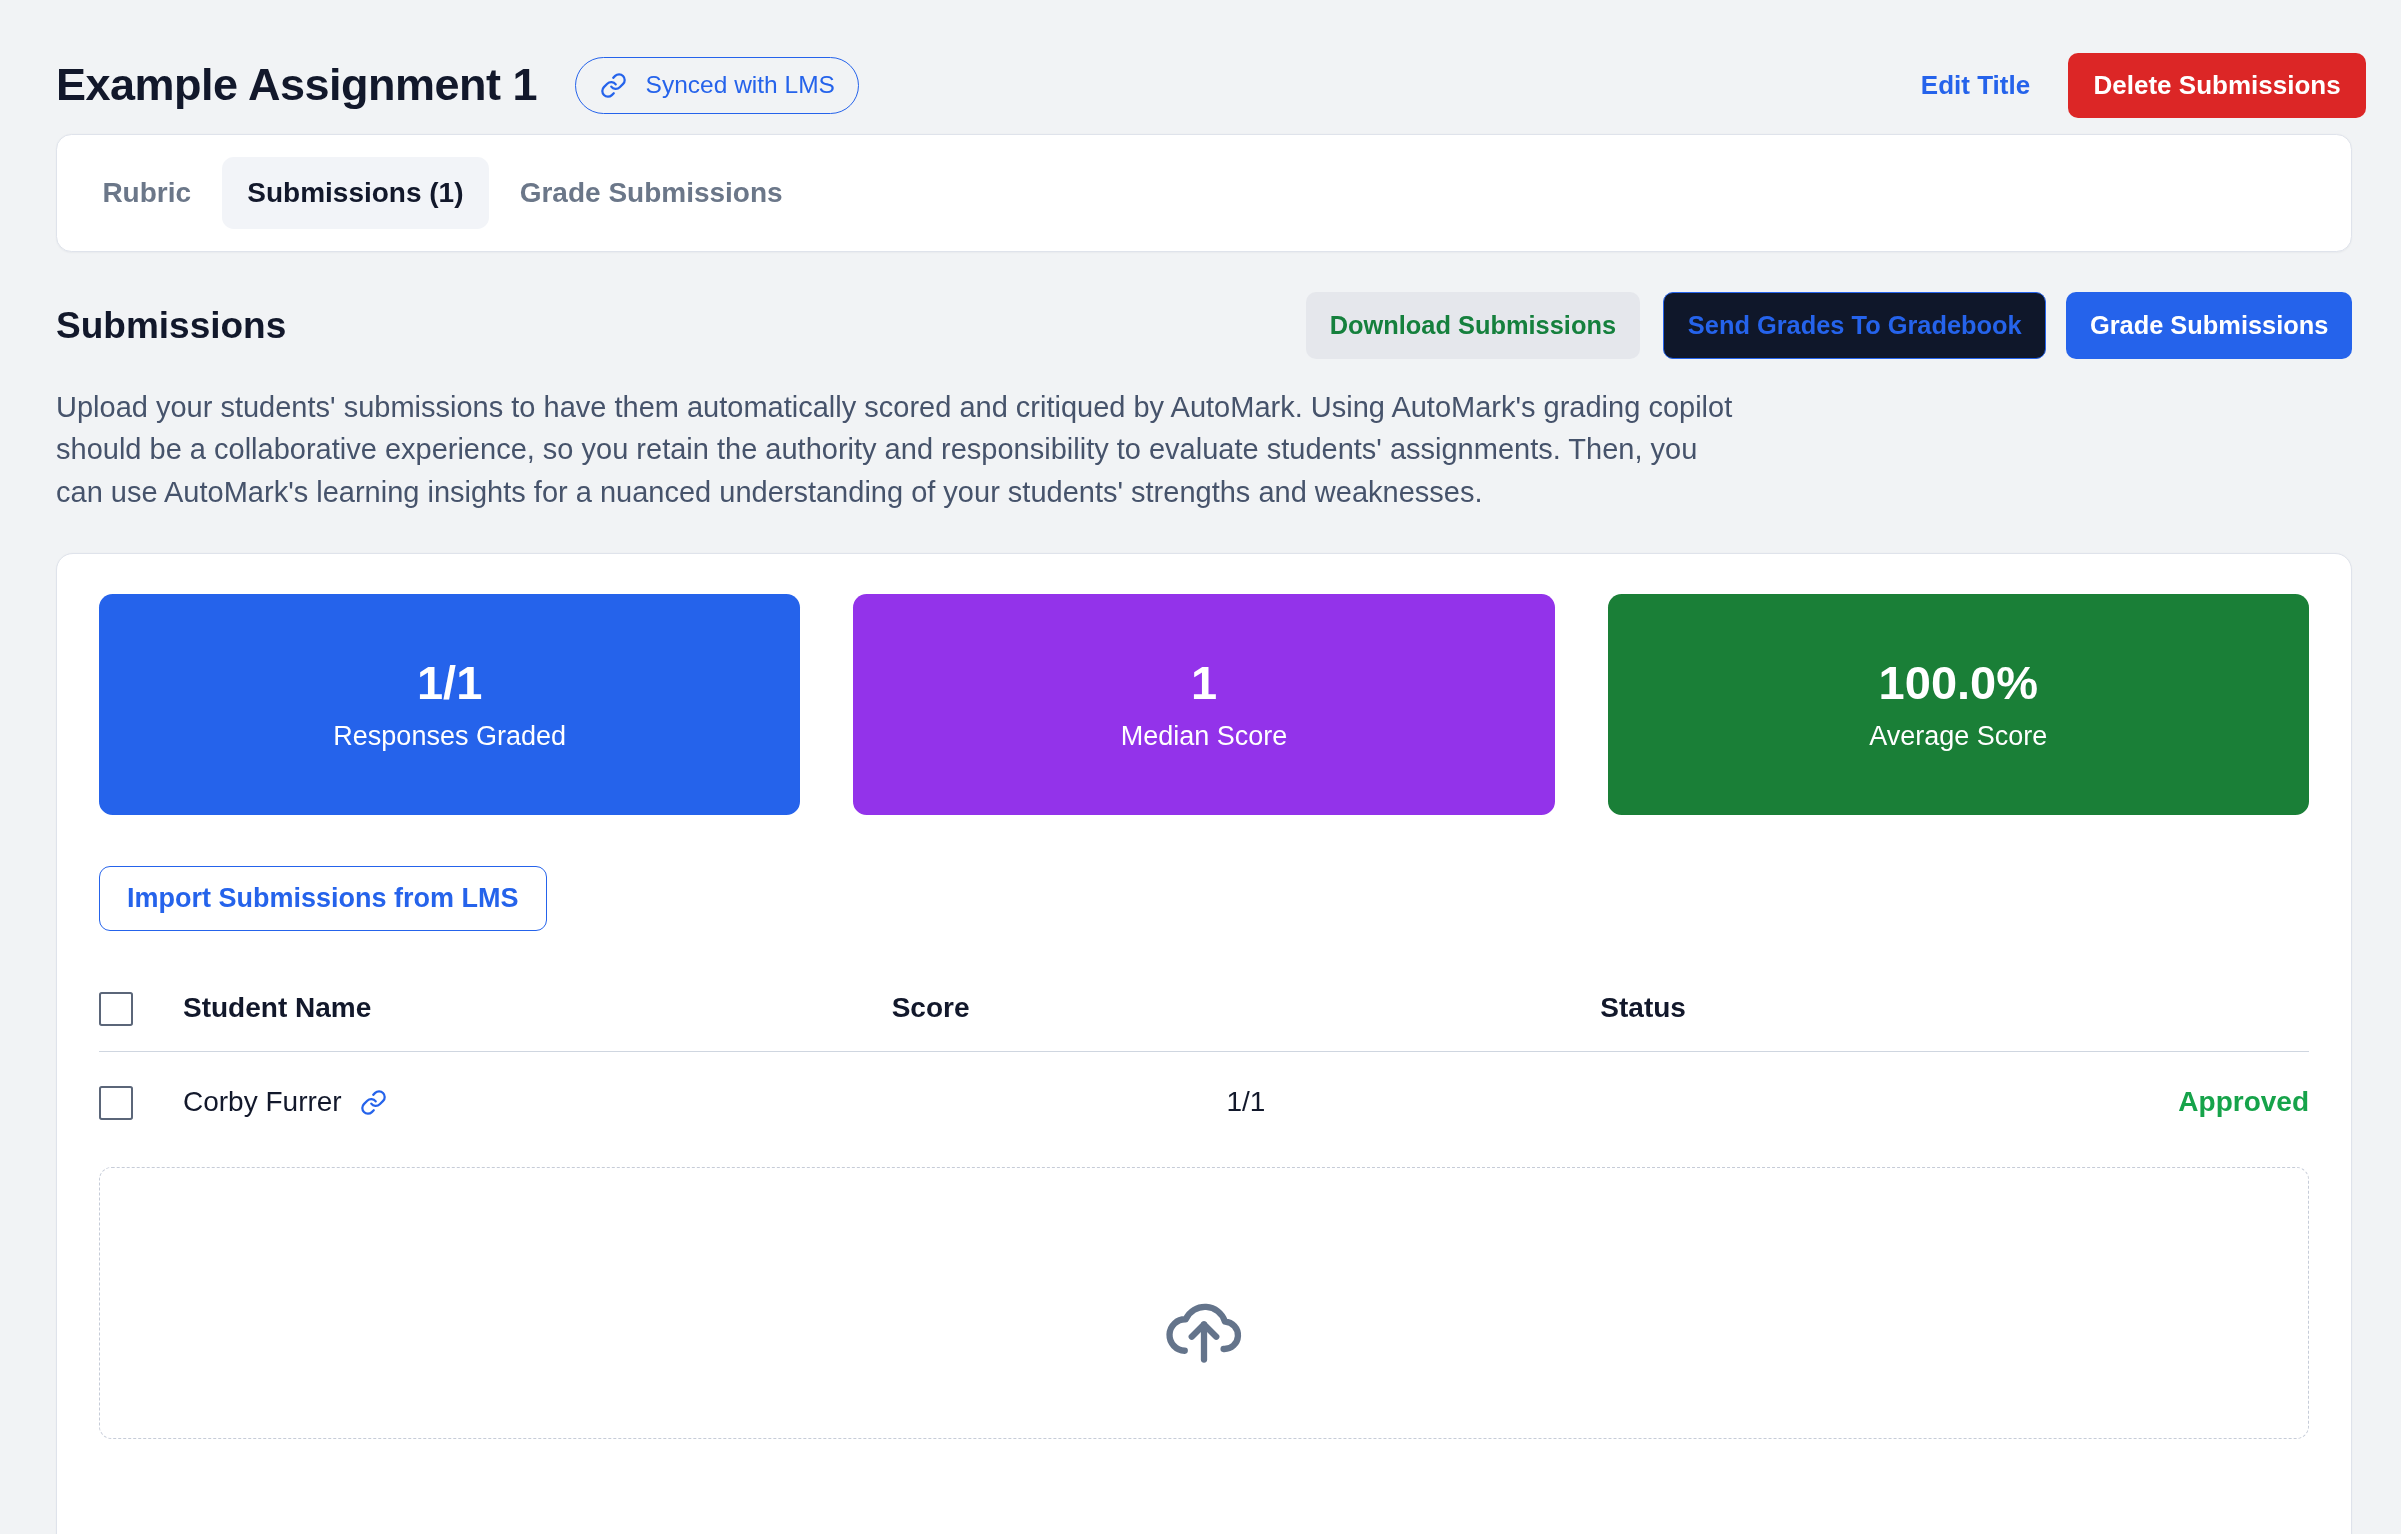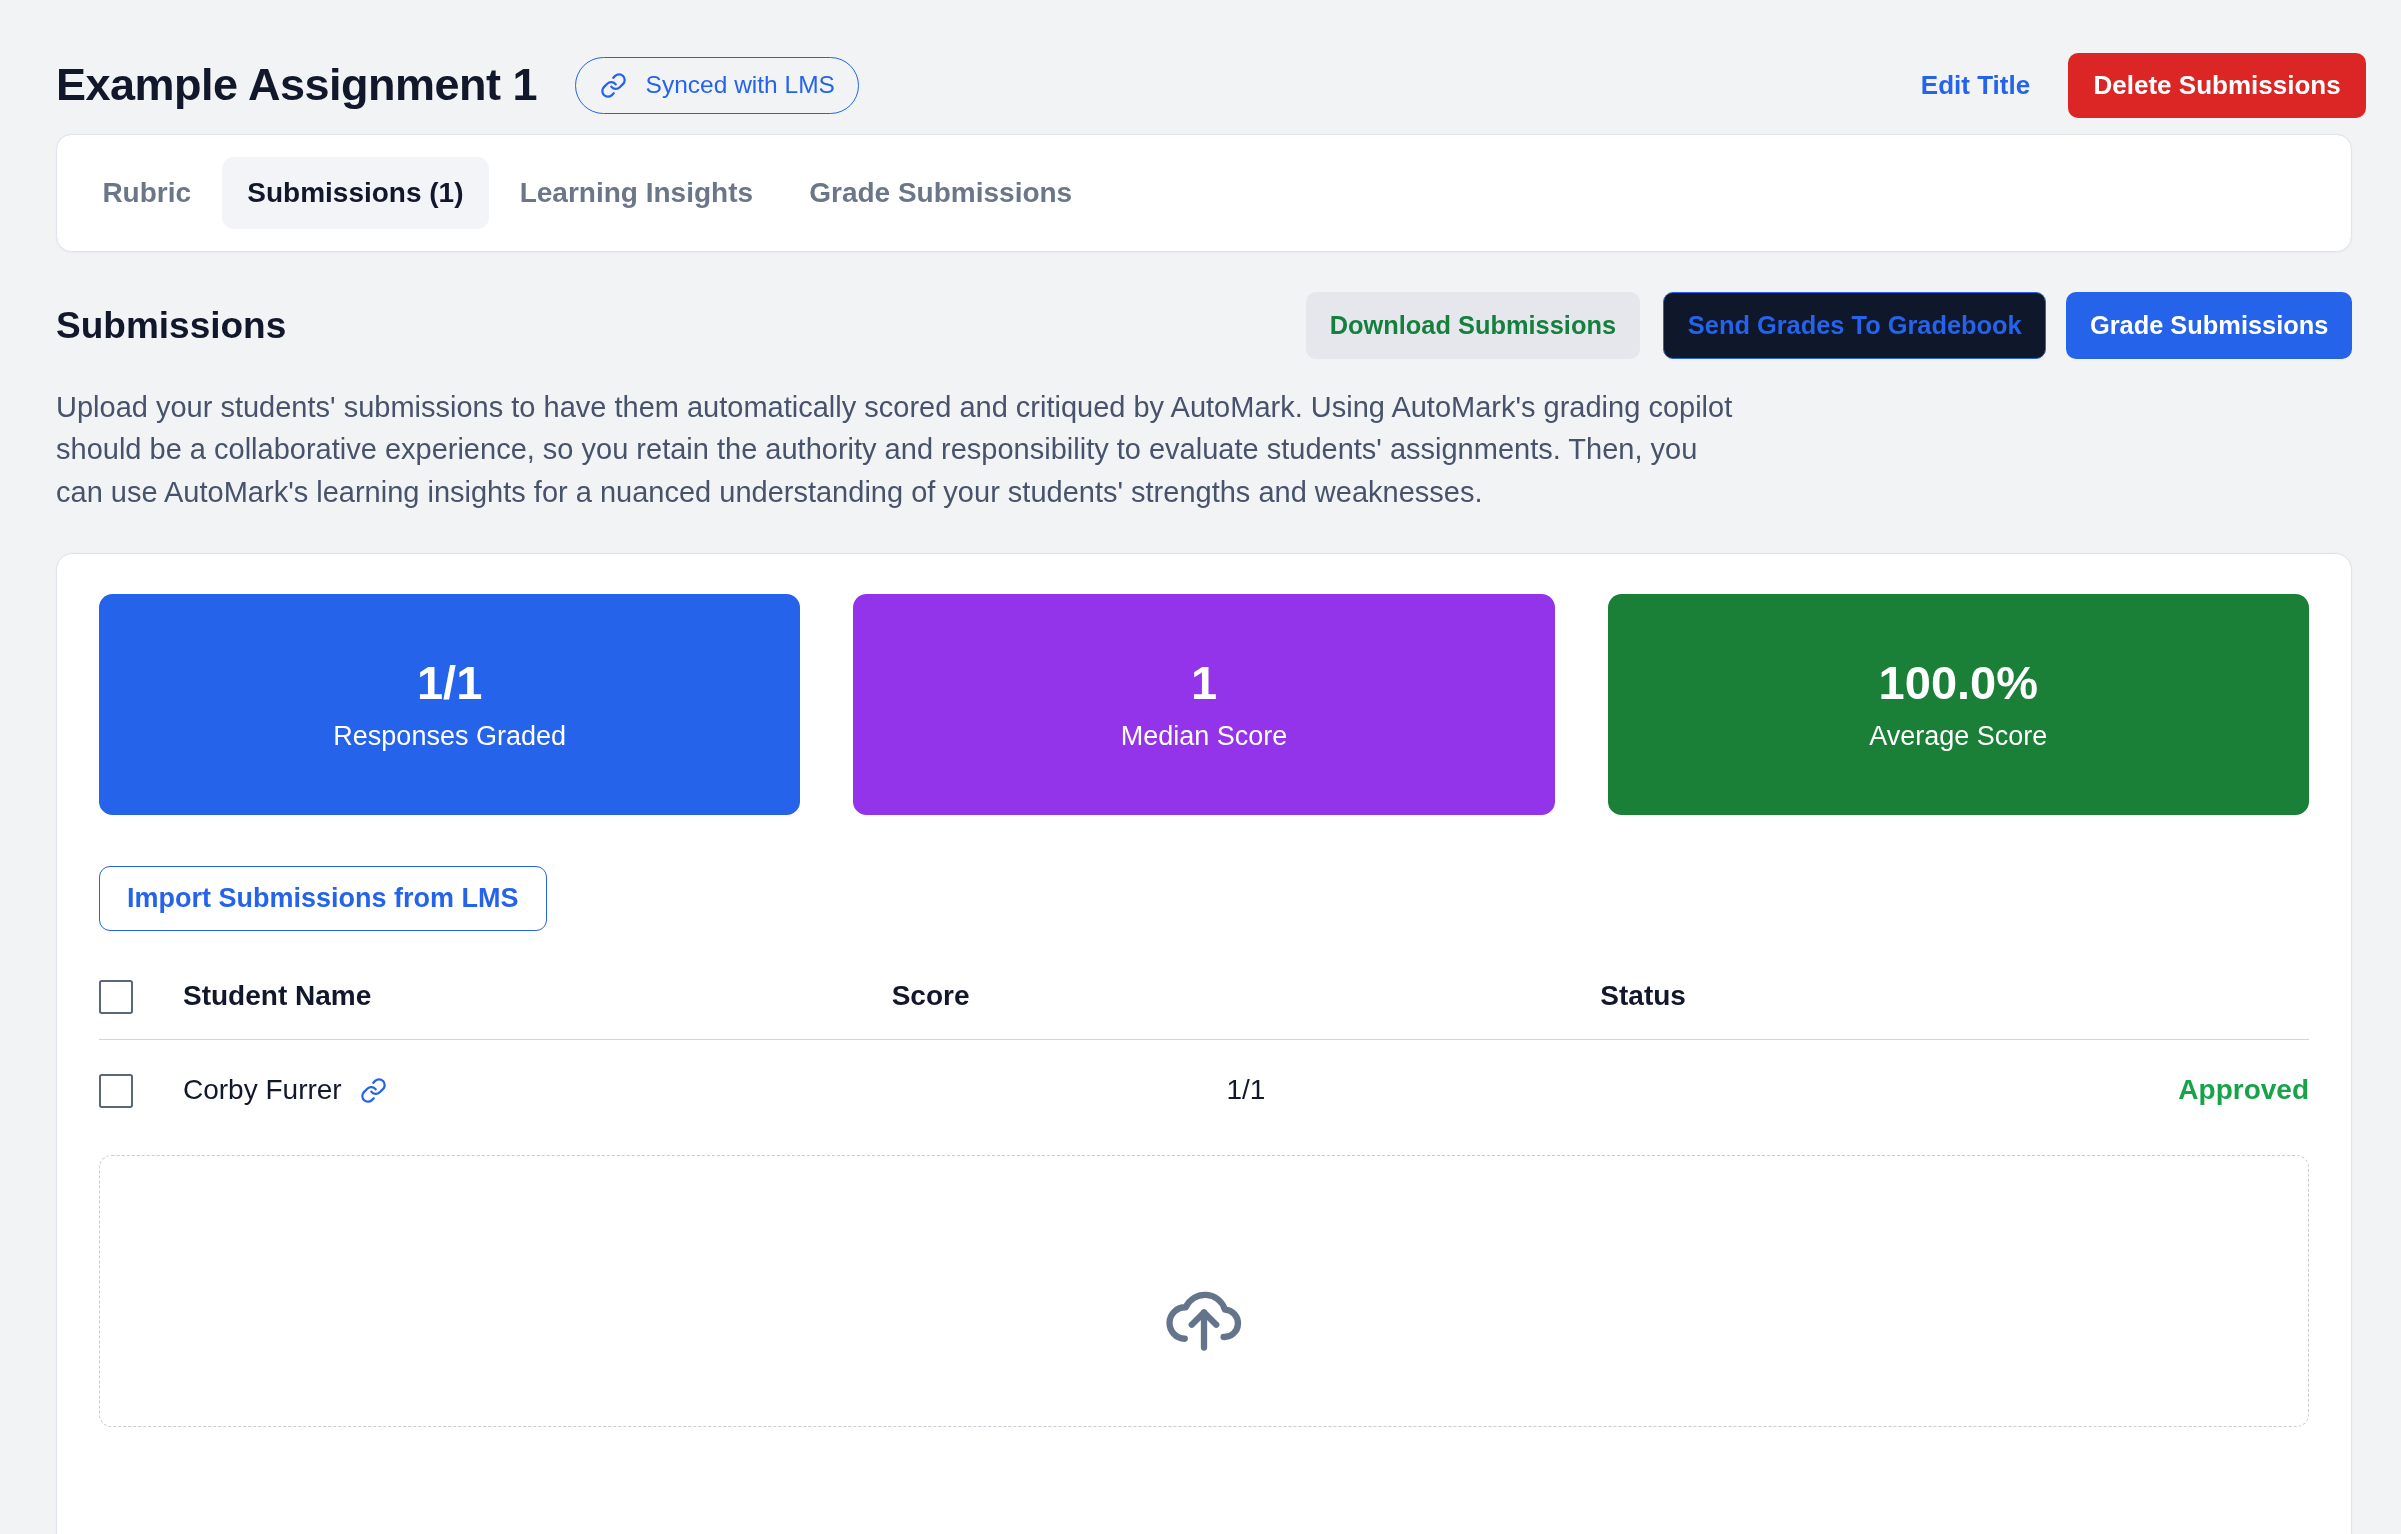--- a/index.html
+++ b/index.html
@@ -195,21 +195,21 @@
     height: 65px;
     padding: 0 27px;
     cursor: pointer;
     font-family: inherit;
   }
 
   
   table.subs {
     width: 100%;
     border-collapse: collapse;
-    margin-top: 48px;
+    margin-top: 60px;
     table-layout: fixed;
   }
   table.subs th {
     font-size: 28px;
     font-weight: bold;
     color: #12182b;
     padding-bottom: 25.4px;
     border-bottom: 1.8px solid #cfd6e0;
     text-align: left;
   }
@@ -281,21 +281,20 @@
   <div class="header-spacer"></div>
 
   <a class="edit-title-link">Edit Title</a>
   <button class="delete-btn">Delete Submissions</button>
 </div>
 
 <div class="tabbar-wrap">
   <div class="tabbar">
     <div class="tab">Rubric</div>
     <div class="tab active">Submissions (1)</div>
-    <div class="tab">Learning Insights</div>
     <div class="tab">Grade Submissions</div>
   </div>
 </div>
 
 <div class="sub-head">
   <div class="sub-title">Submissions</div>
   <div class="sub-head-spacer"></div>
   <button class="btn btn-grey">Download Submissions</button>
   <button class="btn btn-outline">Send Grades To Gradebook</button>
   <button class="btn btn-primary">Grade Submissions</button>

